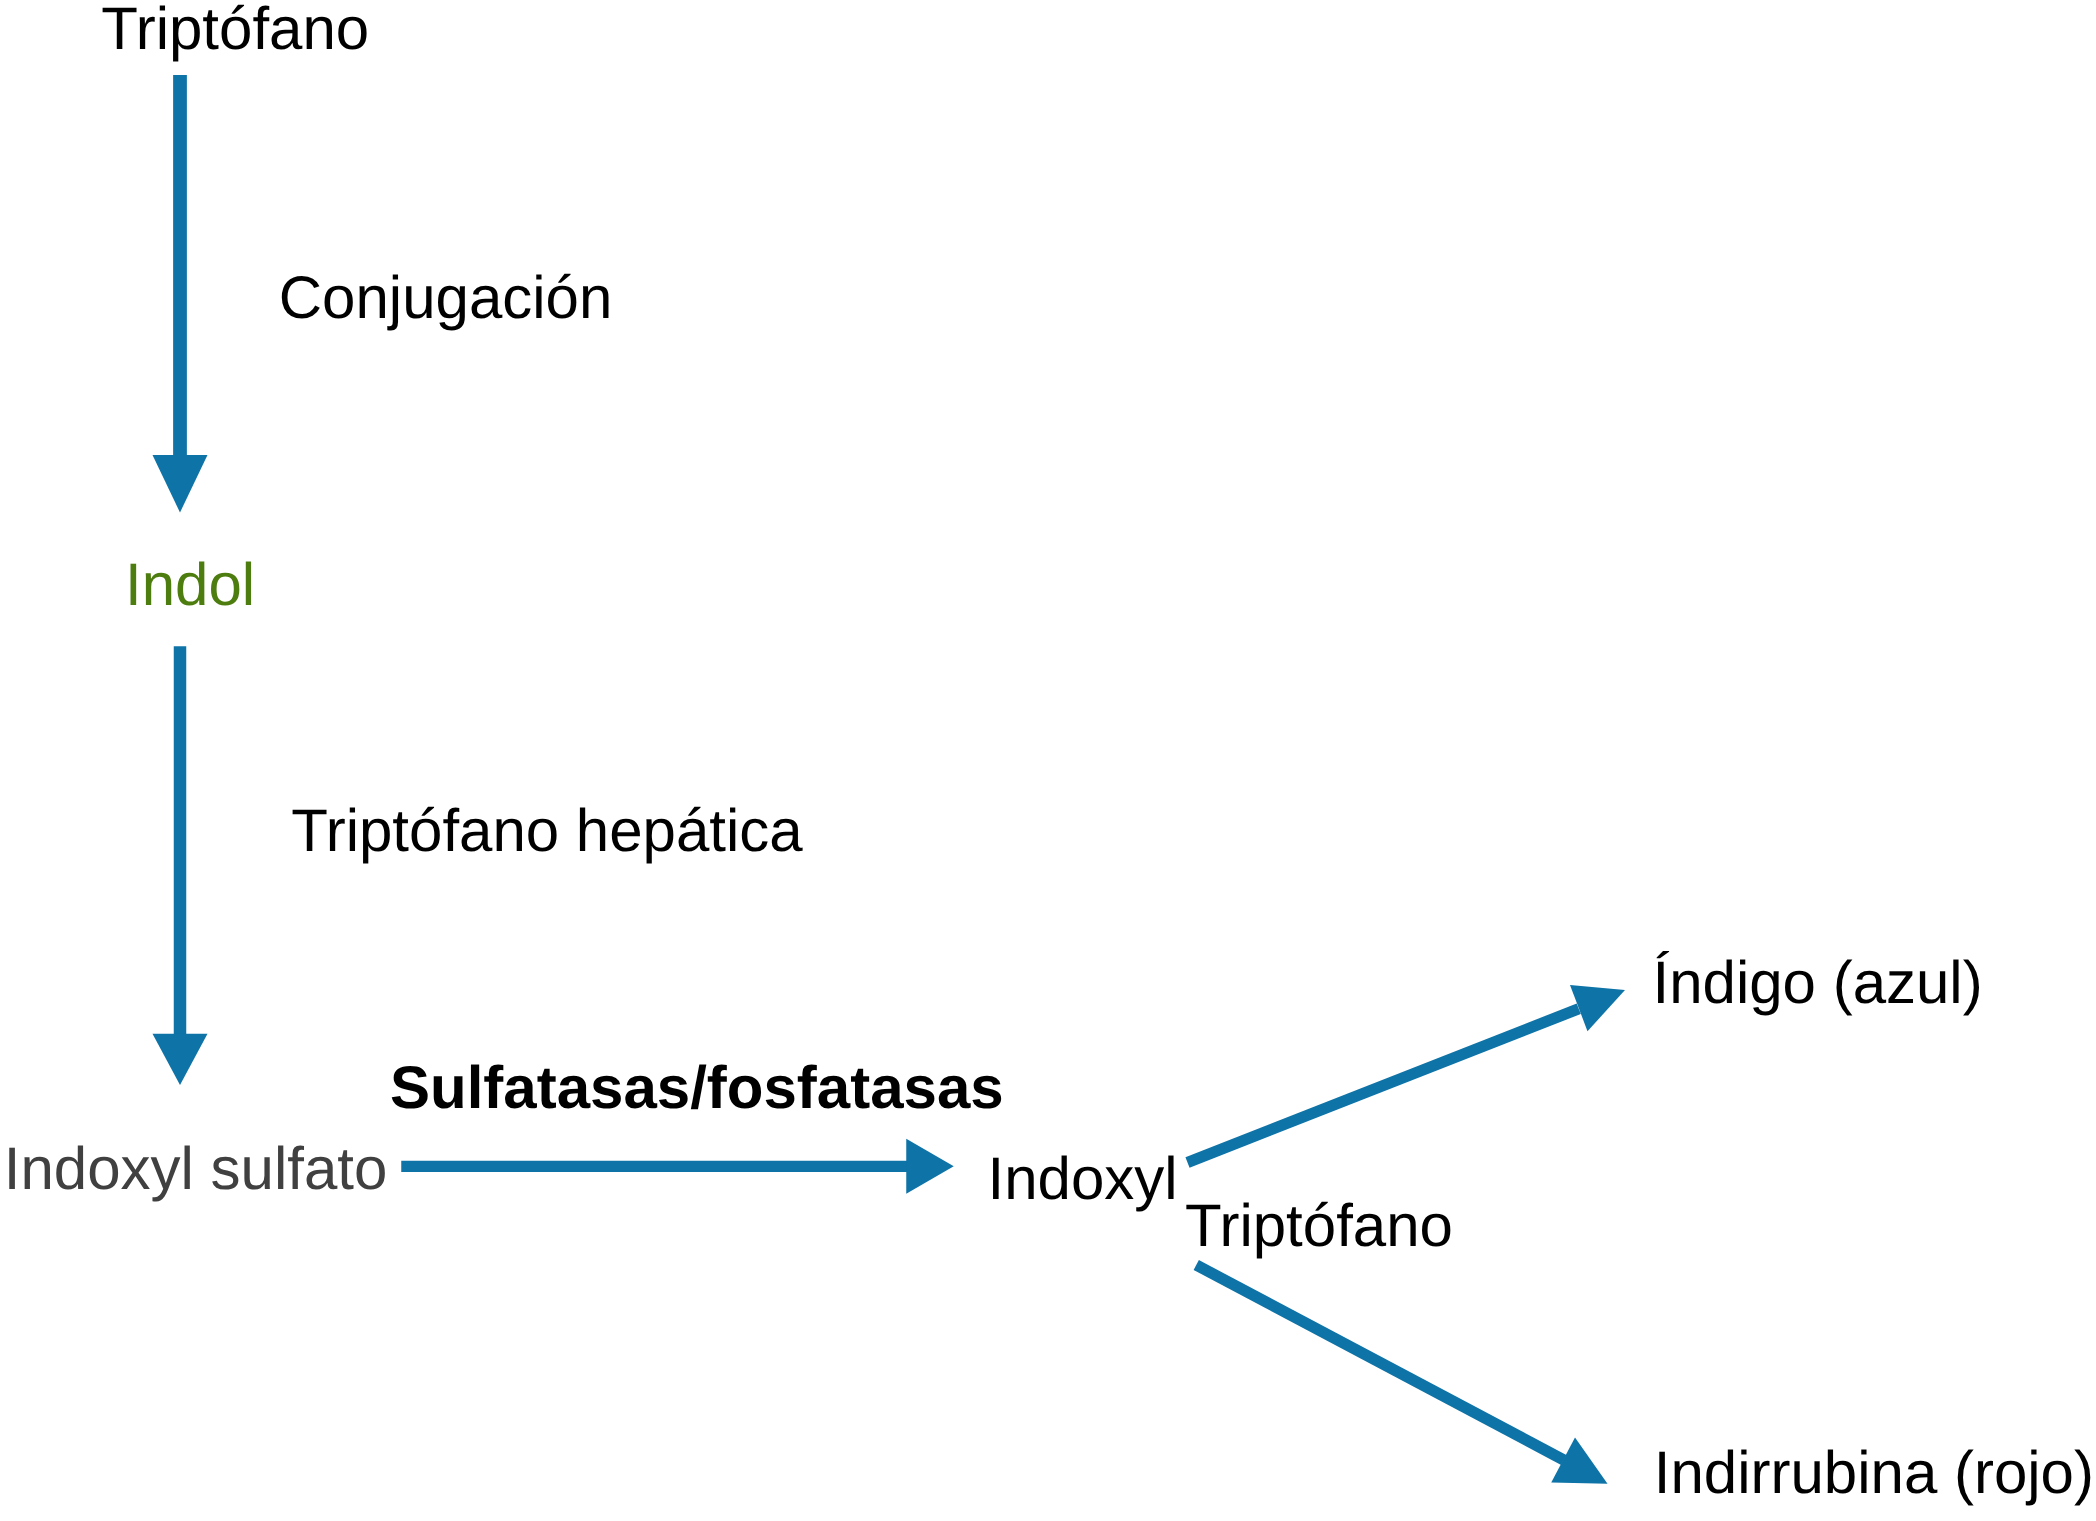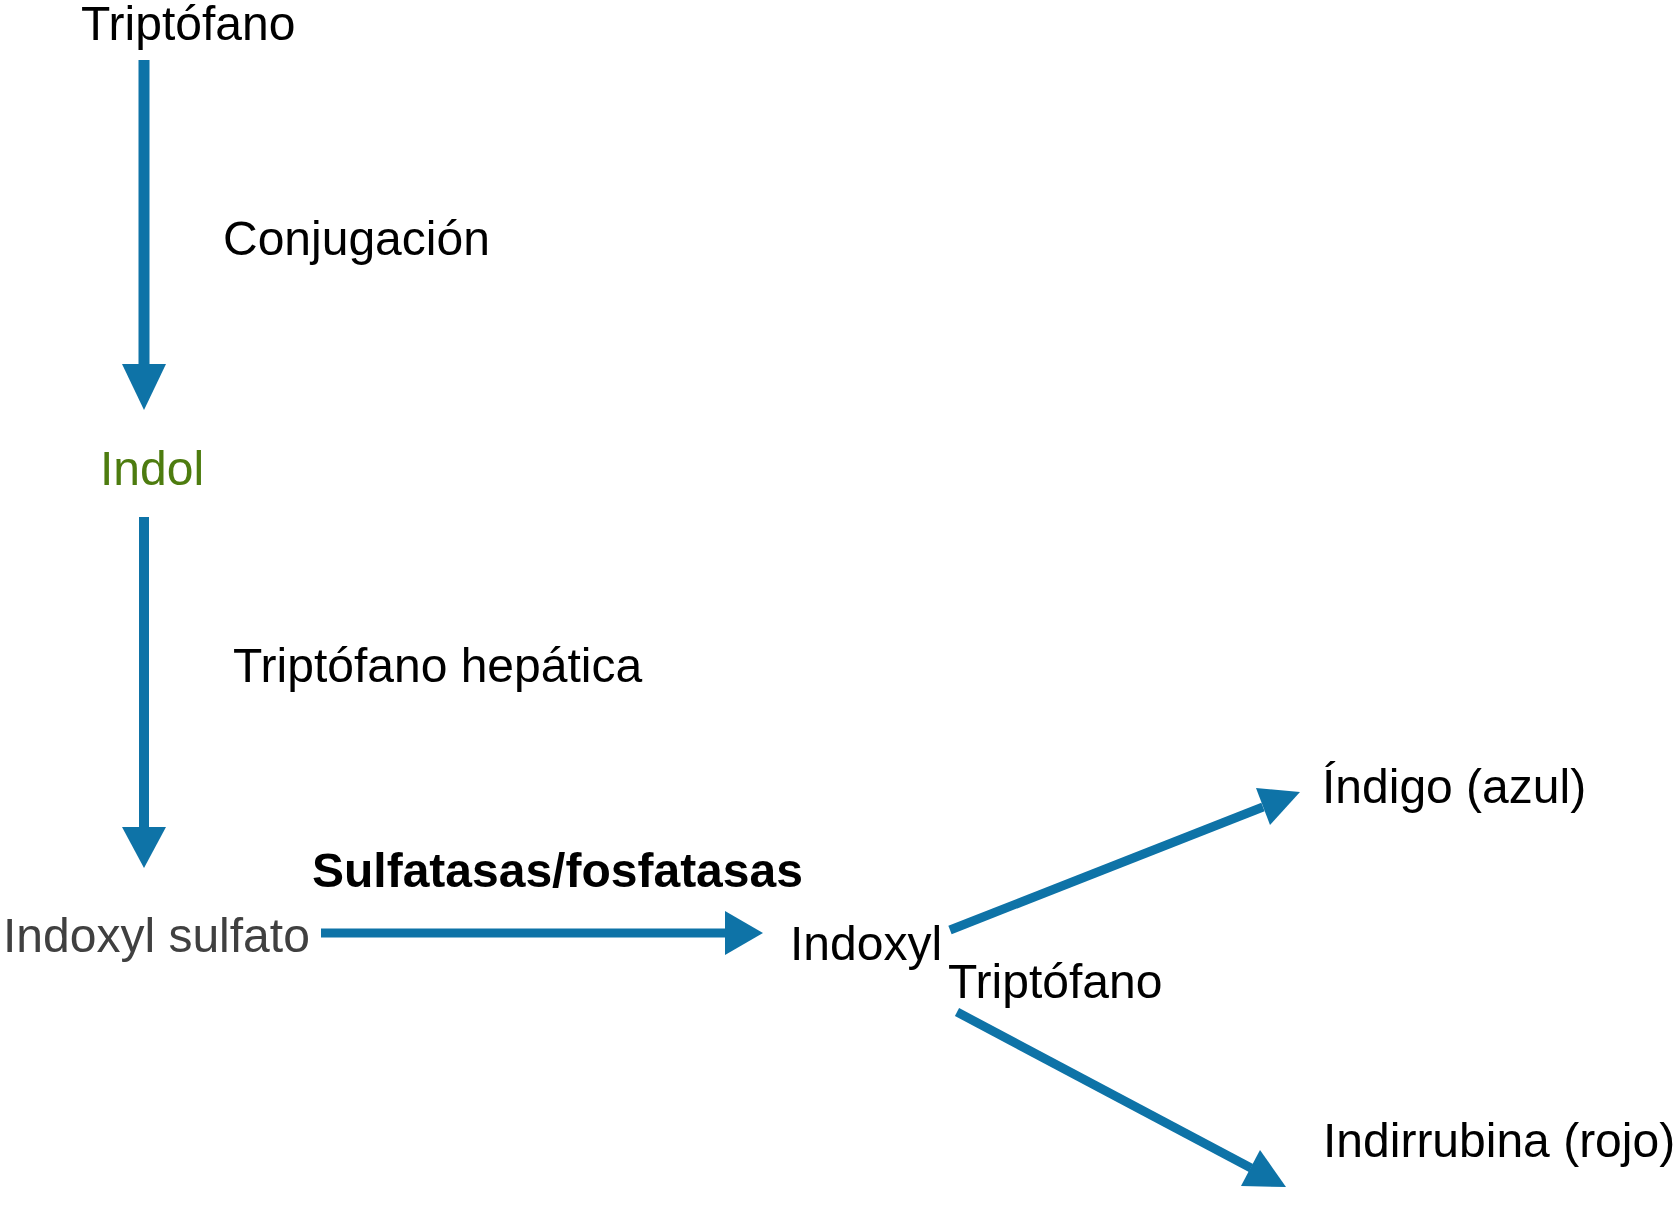--- a/index.html
+++ b/index.html
@@ -75,15 +75,15 @@
   <div class="label" style="left: 312px; top: 847px; color: rgb(0, 0, 0); font-weight: bold;">Sulfatasas/fosfatasas</div>
 
   <div class="label" style="left: 3px; top: 912px; color: #404040;">Indoxyl sulfato</div>
 
   <div class="label" style="left: 790px; top: 908px; color: rgb(0, 0, 0); margin-top: 12px;">Indoxyl</div>
 
   <div class="label" style="left: 948px; top: 958px; color: rgb(0, 0, 0);">Triptófano</div>
 
   <div class="label" style="left: 1322px; top: 763px; color: rgb(0, 0, 0);">Índigo (azul)</div>
 
-  <div class="label" style="left: 1323px; top: 1117px; color: rgb(0, 0, 0);">Indirrubina (rojo)</div>
+  <div class="label" style="left: 1323px; top: 1155px; color: rgb(0, 0, 0);">Indirrubina (rojo)</div>
 
 </div>
 
 </body></html>

